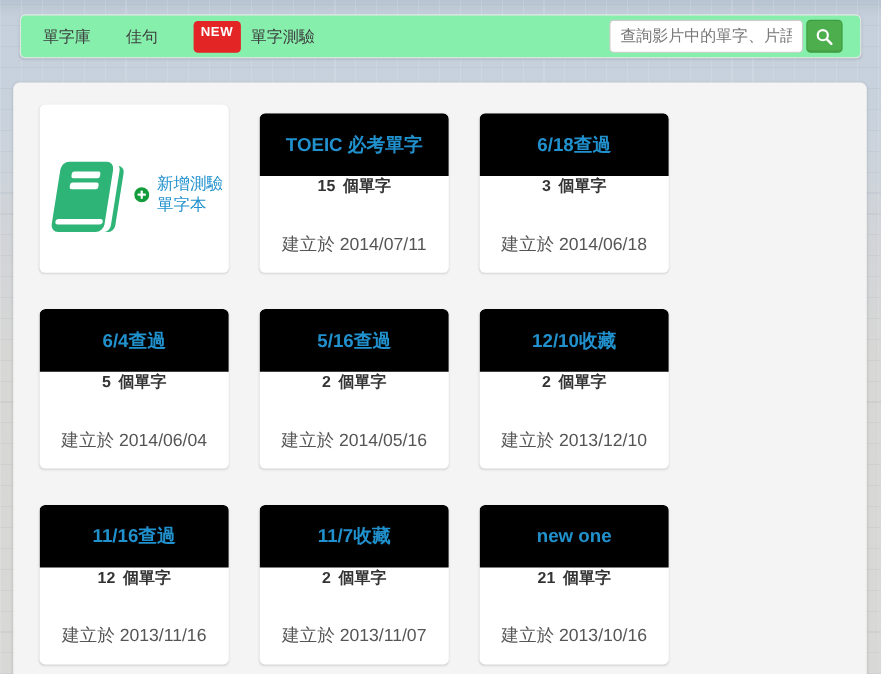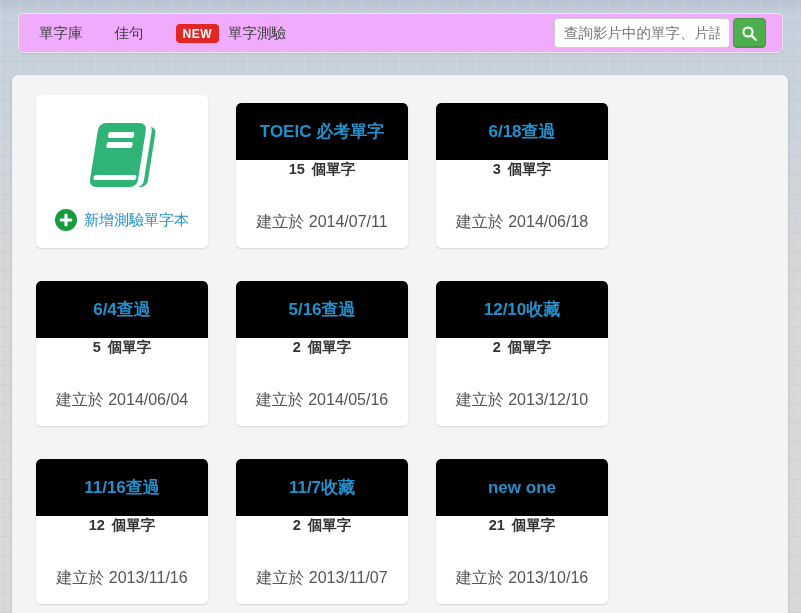--- a/index.html
+++ b/index.html
@@ -13,31 +13,31 @@
   body::before{
     content:""; position:absolute; inset:0; z-index:0; pointer-events:none;
     background-image:
       repeating-linear-gradient(90deg, rgba(255,255,255,.12) 0 1px, transparent 1px 19px),
       repeating-linear-gradient(0deg, rgba(130,142,160,.10) 0 1px, transparent 1px 19px);
   }
 
   
   .navbar{
     position:absolute; left:18px; top:13px; width:765px; height:40px; z-index:2;
-    background:#f0abfc; border:1px solid #e7e7ea; border-radius:5px;
+    background:#86efac; border:1px solid #e7e7ea; border-radius:5px;
     box-shadow:0 1px 2px rgba(0,0,0,.10);
     display:flex; align-items:center; padding:0 16px 0 20px;
     font-size:14.5px; color:#3d3d3d;
   }
   .nav-item{ cursor:pointer; }
   .nav-item + .nav-item{ margin-left:32px; }
   .new-badge{
     margin-left:32px; margin-right:9px;
     background:#e32525; color:#fff; font-weight:bold; font-size:12px;
-    padding:3px 7px 2px; border-radius:4px; letter-spacing:.5px;
+    padding:3px 7px 12px; border-radius:4px; letter-spacing:.5px;
   }
   .search-group{ margin-left:auto; display:flex; align-items:flex-start; }
   .search-input{
     width:176px; height:30px; border:1px solid #ccc; border-radius:4px;
     padding:0 9px; font-size:14.5px; color:#555; background:#fff; outline:none;
     font-family:"Liberation Sans","DejaVu Sans",sans-serif;
   }
   .search-input::placeholder{ color:#777; opacity:1; }
   .search-btn{
     width:33px; height:30px; margin-left:3px; border:1px solid #3f9e3f; border-radius:4px;
@@ -72,21 +72,21 @@
   .count-line{ text-align:center; font-size:14.5px; color:#333;font-weight:bold; }
   .count-line b{ margin-right:3px; }
   .created{
     position:absolute; bottom:15px; left:0; width:100%;
     text-align:center; font-size:16px; color:#555;
   }
 
   
   .card.add-card{
     margin-top:-8px; height:153px;
-    display:flex; flex-direction:column; align-items:center;
+    display:flex; flex-direction:row; align-items:center;
   }
   .book-wrap{ margin-top:24px; }
   .add-row{ display:flex; align-items:center; margin-top:10px; }
   .add-label{ color:#2191cd; font-size:15px; margin-left:7px; }
 </style>
 </head>
 <body>
 
 <div class="navbar">
   <span class="nav-item">單字庫</span>

